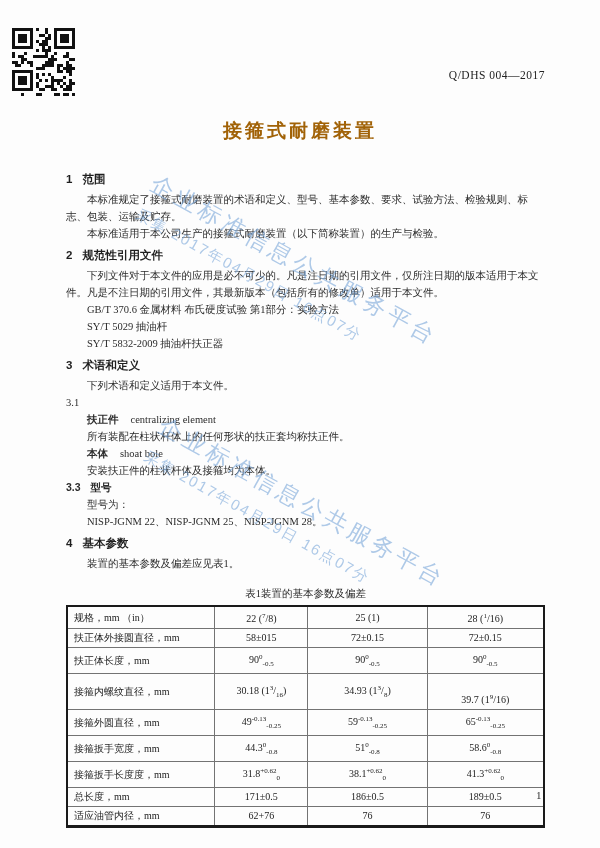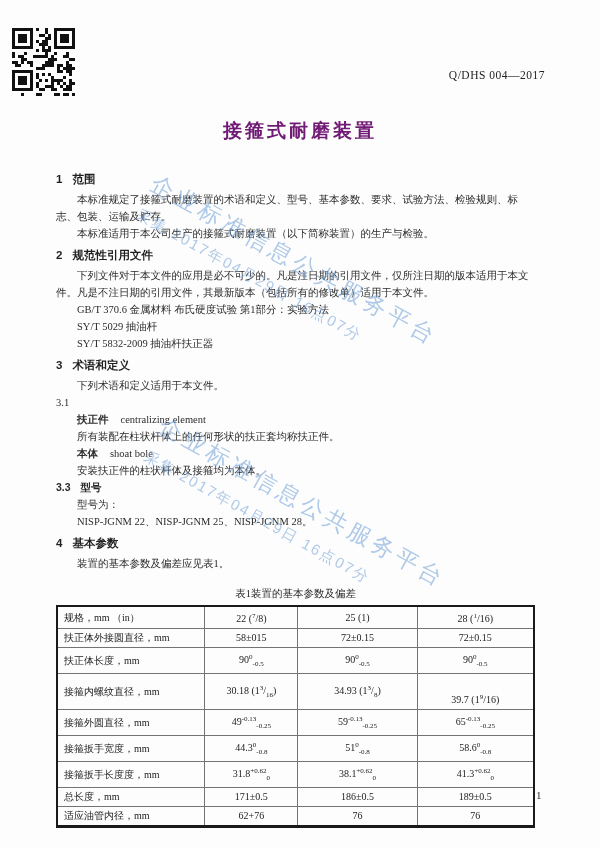--- a/index.html
+++ b/index.html
@@ -3,31 +3,31 @@
 <meta charset="utf-8">
 <style>
   html,body{margin:0;padding:0;background:#888;}
   .page{position:relative;width:600px;height:848px;background:#fdfdfd;overflow:hidden;
         font-family:"Liberation Serif","DejaVu Serif",serif;color:#2b2b2b;}
   
   .qr{position:absolute;left:12px;top:28px;width:64px;height:70px;}
   .doc-number{position:absolute;top:69px;right:55px;font-size:11.5px;letter-spacing:.5px;color:#222;}
   .page-title{position:absolute;top:118px;left:0;width:100%;text-align:center;
               font-family:"Liberation Sans","DejaVu Sans",sans-serif;
-              font-size:19px;font-weight:bold;letter-spacing:3px;color:#701a75;}
+              font-size:19px;font-weight:bold;letter-spacing:3px;color:#a16207;}
   
   .wm{position:absolute;transform:rotate(29deg);transform-origin:0 0;
       font-family:"Liberation Sans","DejaVu Sans",sans-serif;
       opacity:.55;pointer-events:none;white-space:nowrap;z-index:5;}
   .wm-l1{font-size:23px;letter-spacing:4px;line-height:1;}
   .wm-l2{font-size:15px;letter-spacing:2px;line-height:1;margin-top:15px;margin-left:2px;}
   .wm1{left:158px;top:172px;}
   .wm2{left:166px;top:414px;}
   
-  .content{position:absolute;left:56px;top:166px;width:479px;z-index:2;}
+  .content{position:absolute;left:66px;top:166px;width:479px;z-index:2;}
   .sec-h{font-family:"Liberation Sans","DejaVu Sans",sans-serif;font-weight:bold;
          font-size:11.5px;line-height:16px;margin:5px 0 4px;color:#1f1f1f;}
   .sec-h .sp{display:inline-block;width:10px;}
   p{font-size:10.5px;line-height:17px;margin:0;}
   .ind{text-indent:21px;}
   .pad{padding-left:21px;}
   .num-line{font-size:10.5px;line-height:17px;}
   .term b{font-family:"Liberation Sans","DejaVu Sans",sans-serif;margin-top:20px;}
   .term .en{padding-left:12px;}
   .bold-inline{font-weight:bold;font-family:"Liberation Sans","DejaVu Sans",sans-serif;}

